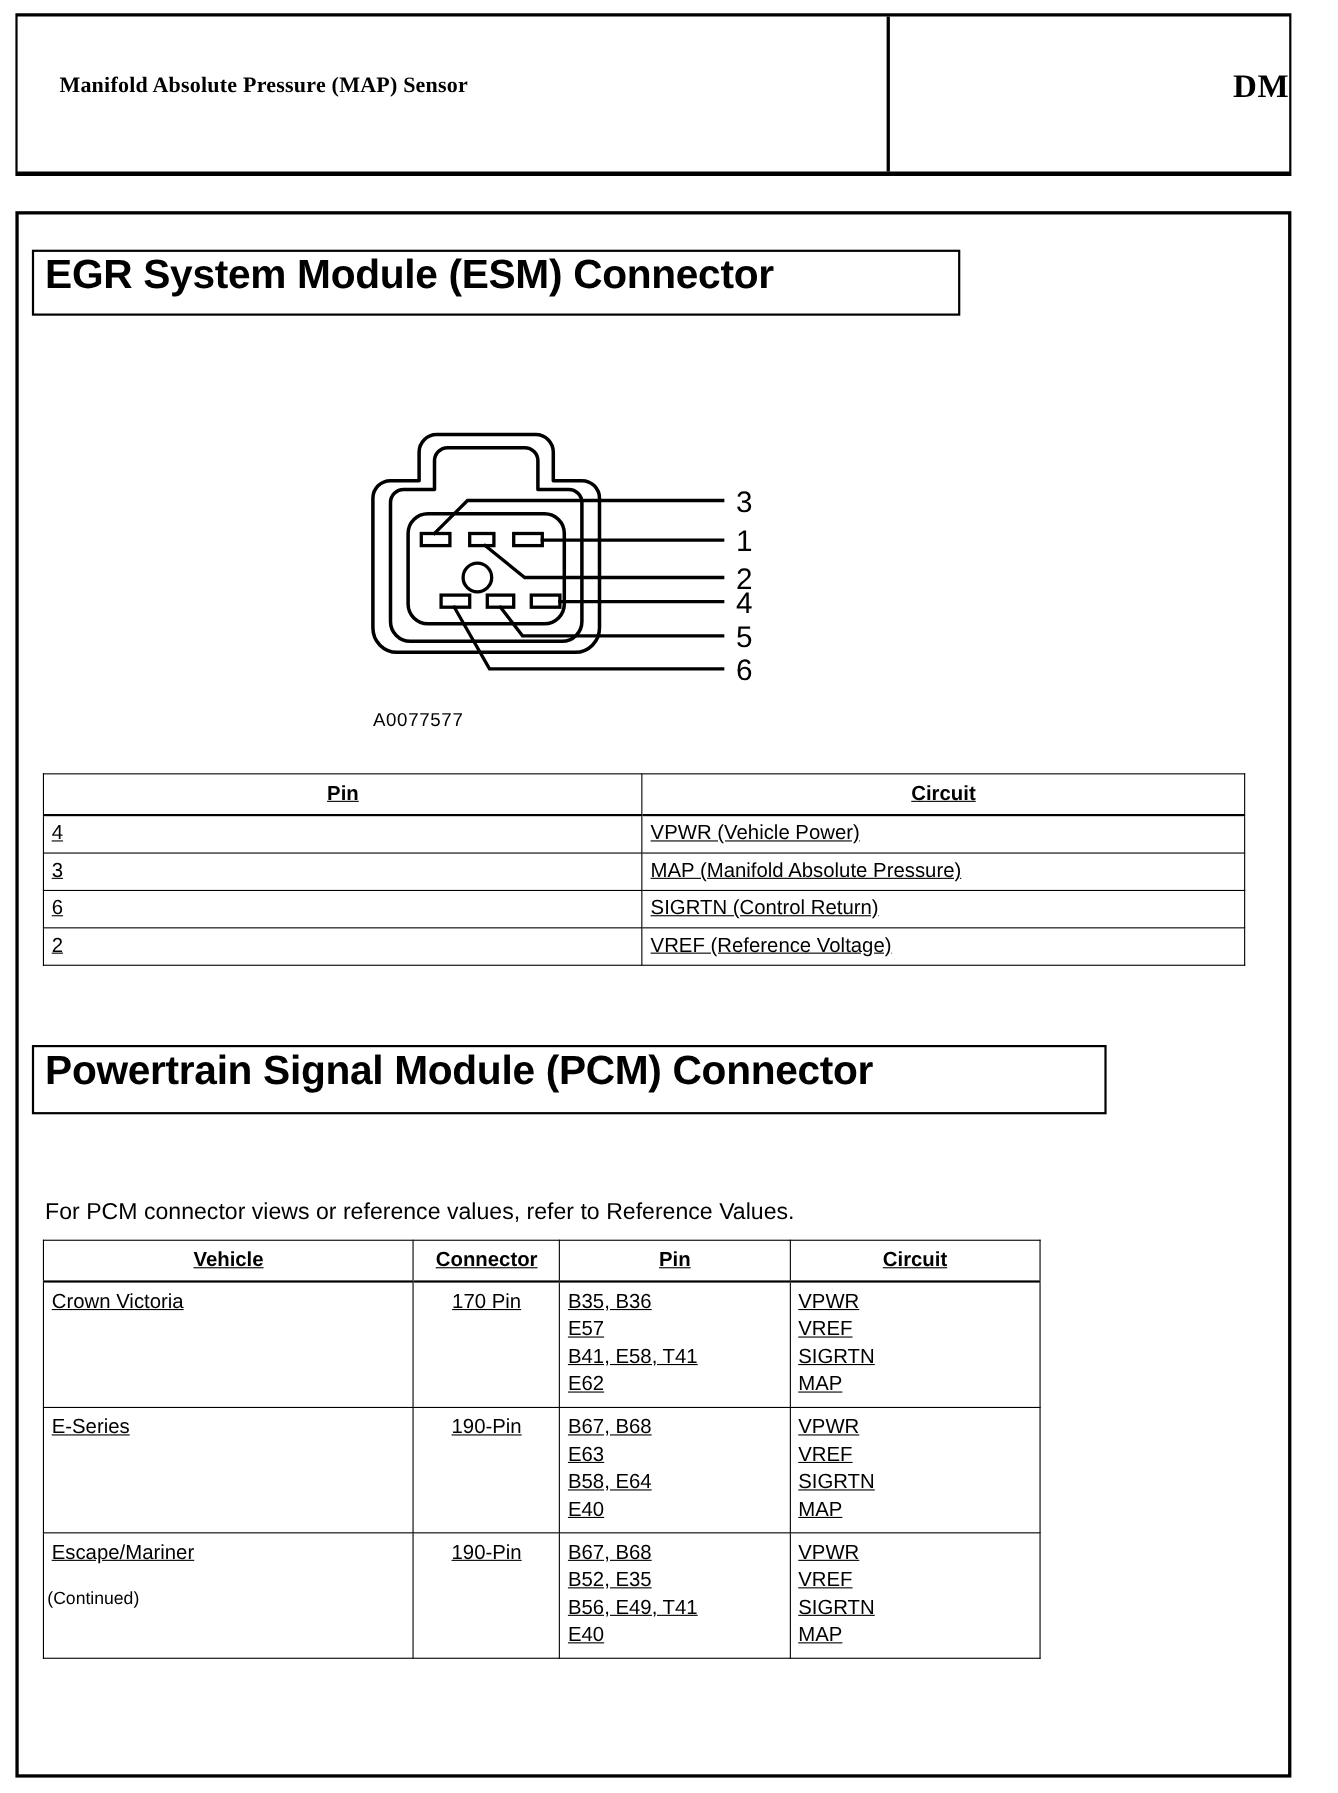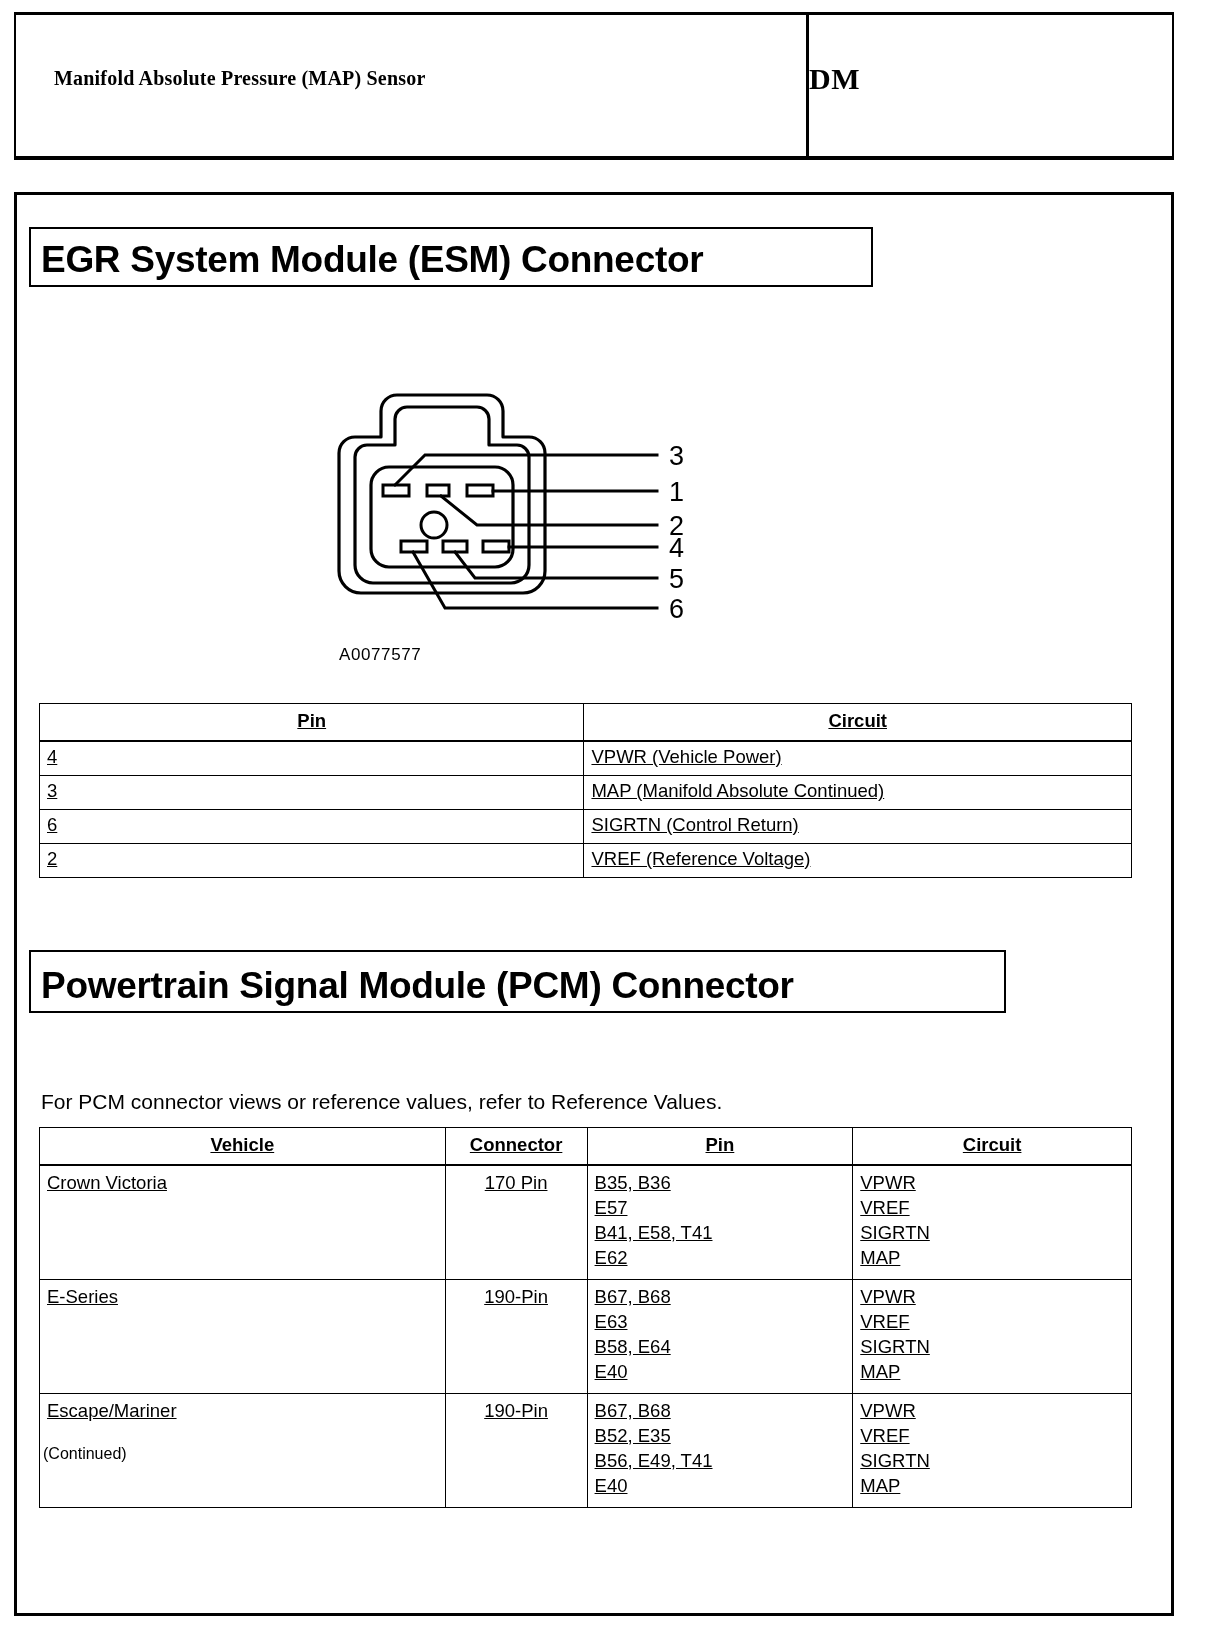--- a/index.html
+++ b/index.html
@@ -41,21 +41,21 @@
     font-family: "Liberation Serif", serif;
     font-weight: bold;
     font-size: 20px;
     line-height: 1.22;
     letter-spacing: 0.2px;
   }
   .page-header .code-cell {
     flex: 1 1 auto;
     display: flex;
     align-items: center;
-    justify-content: flex-start;
+    justify-content: flex-end;
     padding-bottom: 14px;
   }
   .page-header .code-text {
     font-family: "Liberation Serif", serif;
     font-weight: bold;
     font-size: 30px;
     letter-spacing: 0.5px;
   }
 
   
@@ -70,21 +70,21 @@
     background: #fff;
   }
 
   
   .section-box {
     position: absolute;
     border: 2px solid #000;
     box-sizing: border-box;
     background: #fff;
     display: flex;
-    align-items: flex-end;
+    align-items: flex-start;
     padding: 0 10px 4px 10px;
   }
   .section-box .section-title {
     font-family: "Liberation Sans", sans-serif;
     font-weight: bold;
     font-size: 37px;
     letter-spacing: -0.3px;
     white-space: nowrap;
   }
   #esm-heading {
@@ -152,21 +152,21 @@
     top: 508px;
     width: 1093px;
   }
   #esm-table col.pin  { width: 545px; }
   #esm-table col.circ { width: 548px; }
   #esm-table tbody td { height: 23px; }
 
   #pcm-table {
     left: 22px;
     top: 932px;
-    width: 1093px;
+    width: 907px;
   }
   #pcm-table col.veh  { width: 406px; }
   #pcm-table col.conn { width: 142px; }
   #pcm-table col.pin  { width: 266px; }
   #pcm-table col.circ { width: 279px; }
   #pcm-table tbody td { padding-top: 5px; padding-bottom: 8px; }
   .multiline { white-space: pre-line; }
 
   .continued-note {
     position: absolute;
@@ -284,21 +284,21 @@
         <th>Circuit</th>
       </tr>
     </thead>
     <tbody>
       <tr>
         <td>4</td>
         <td>VPWR (Vehicle Power)</td>
       </tr>
       <tr>
         <td>3</td>
-        <td>MAP (Manifold Absolute Continued)</td>
+        <td>MAP (Manifold Absolute Pressure)</td>
       </tr>
       <tr>
         <td>6</td>
         <td>SIGRTN (Control Return)</td>
       </tr>
       <tr>
         <td>2</td>
         <td>VREF (Reference Voltage)</td>
       </tr>
     </tbody>

